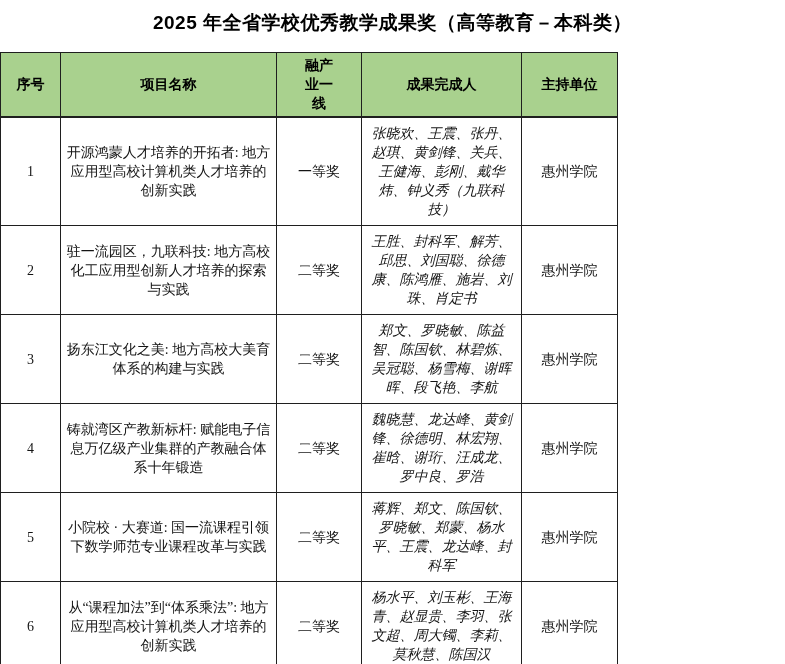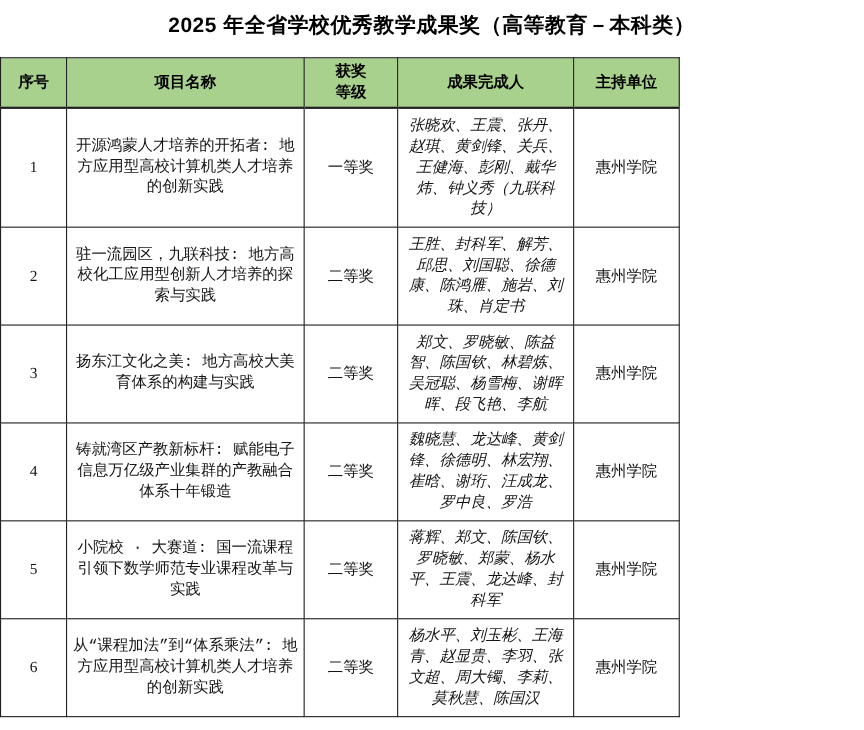--- a/index.html
+++ b/index.html
@@ -59,21 +59,20 @@
   .hdr-narrow-inner {
     display: inline-block;
     max-width: 2.1em;
   }
   td.cell-no {
     font-size: 14px;
   }
   td.cell-name {
     padding-left: 10px;
     padding-right: 10px;
-    font-family: Liberation Mono, monospace;
   }
   td.cell-people {
     padding-left: 6px;
     padding-right: 6px;
     font-style: italic;
   }
 </style>
 </head>
 <body>
 
@@ -86,21 +85,21 @@
       <col style="width:60px">
       <col style="width:216px">
       <col style="width:85px">
       <col style="width:160px">
       <col style="width:96px">
     </colgroup>
     <thead>
       <tr>
         <th>序号</th>
         <th>项目名称</th>
-        <th><span class="hdr-narrow-inner">获奖等级</span></th>
+        <th><span class="hdr-narrow-inner">融产业一线</span></th>
         <th>成果完成人</th>
         <th>主持单位</th>
       </tr>
     </thead>
     <tbody>
       <tr>
         <td class="cell-no">1</td>
         <td class="cell-name">开源鸿蒙人才培养的开拓者: 地方应用型高校计算机类人才培养的创新实践</td>
         <td class="cell-level">一等奖</td>
         <td class="cell-people">张晓欢、王震、张丹、赵琪、黄剑锋、关兵、王健海、彭刚、戴华炜、钟义秀（九联科技）</td>

